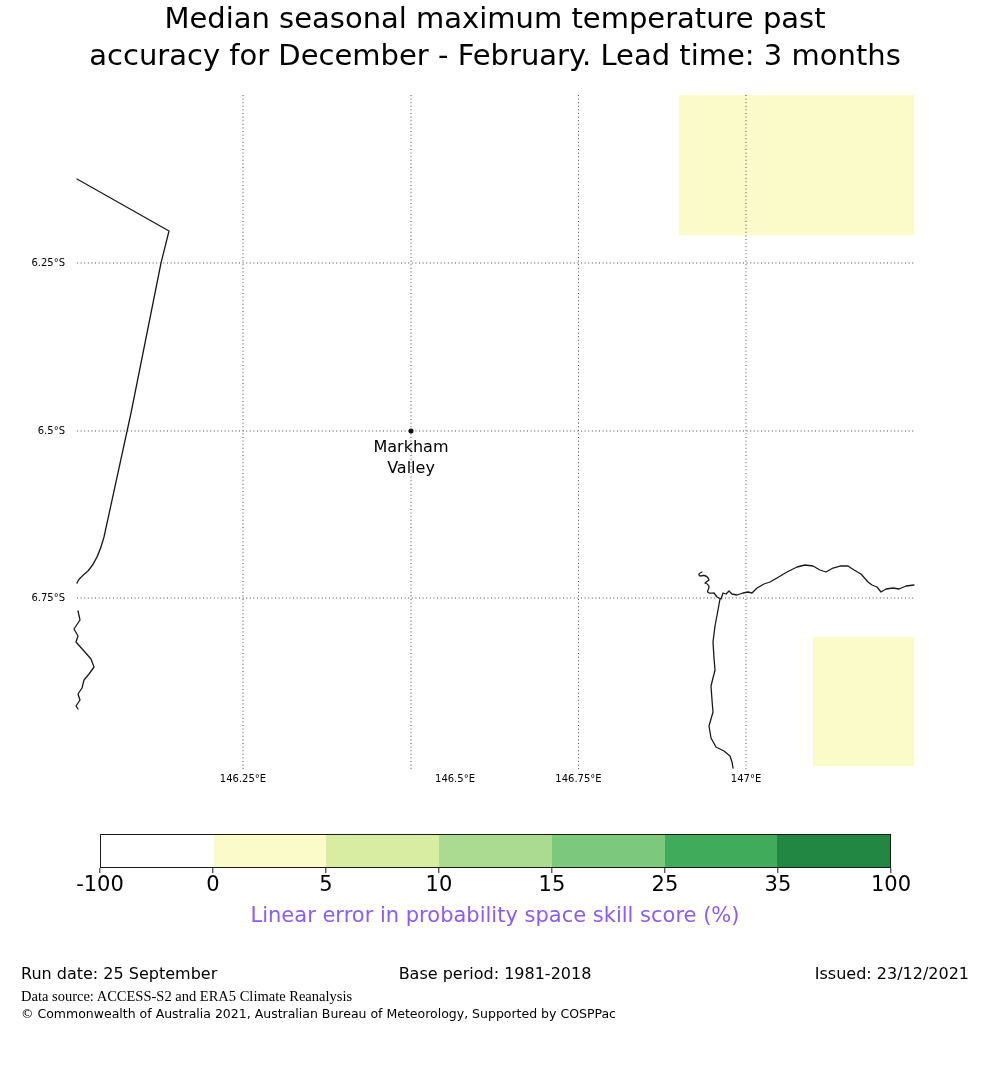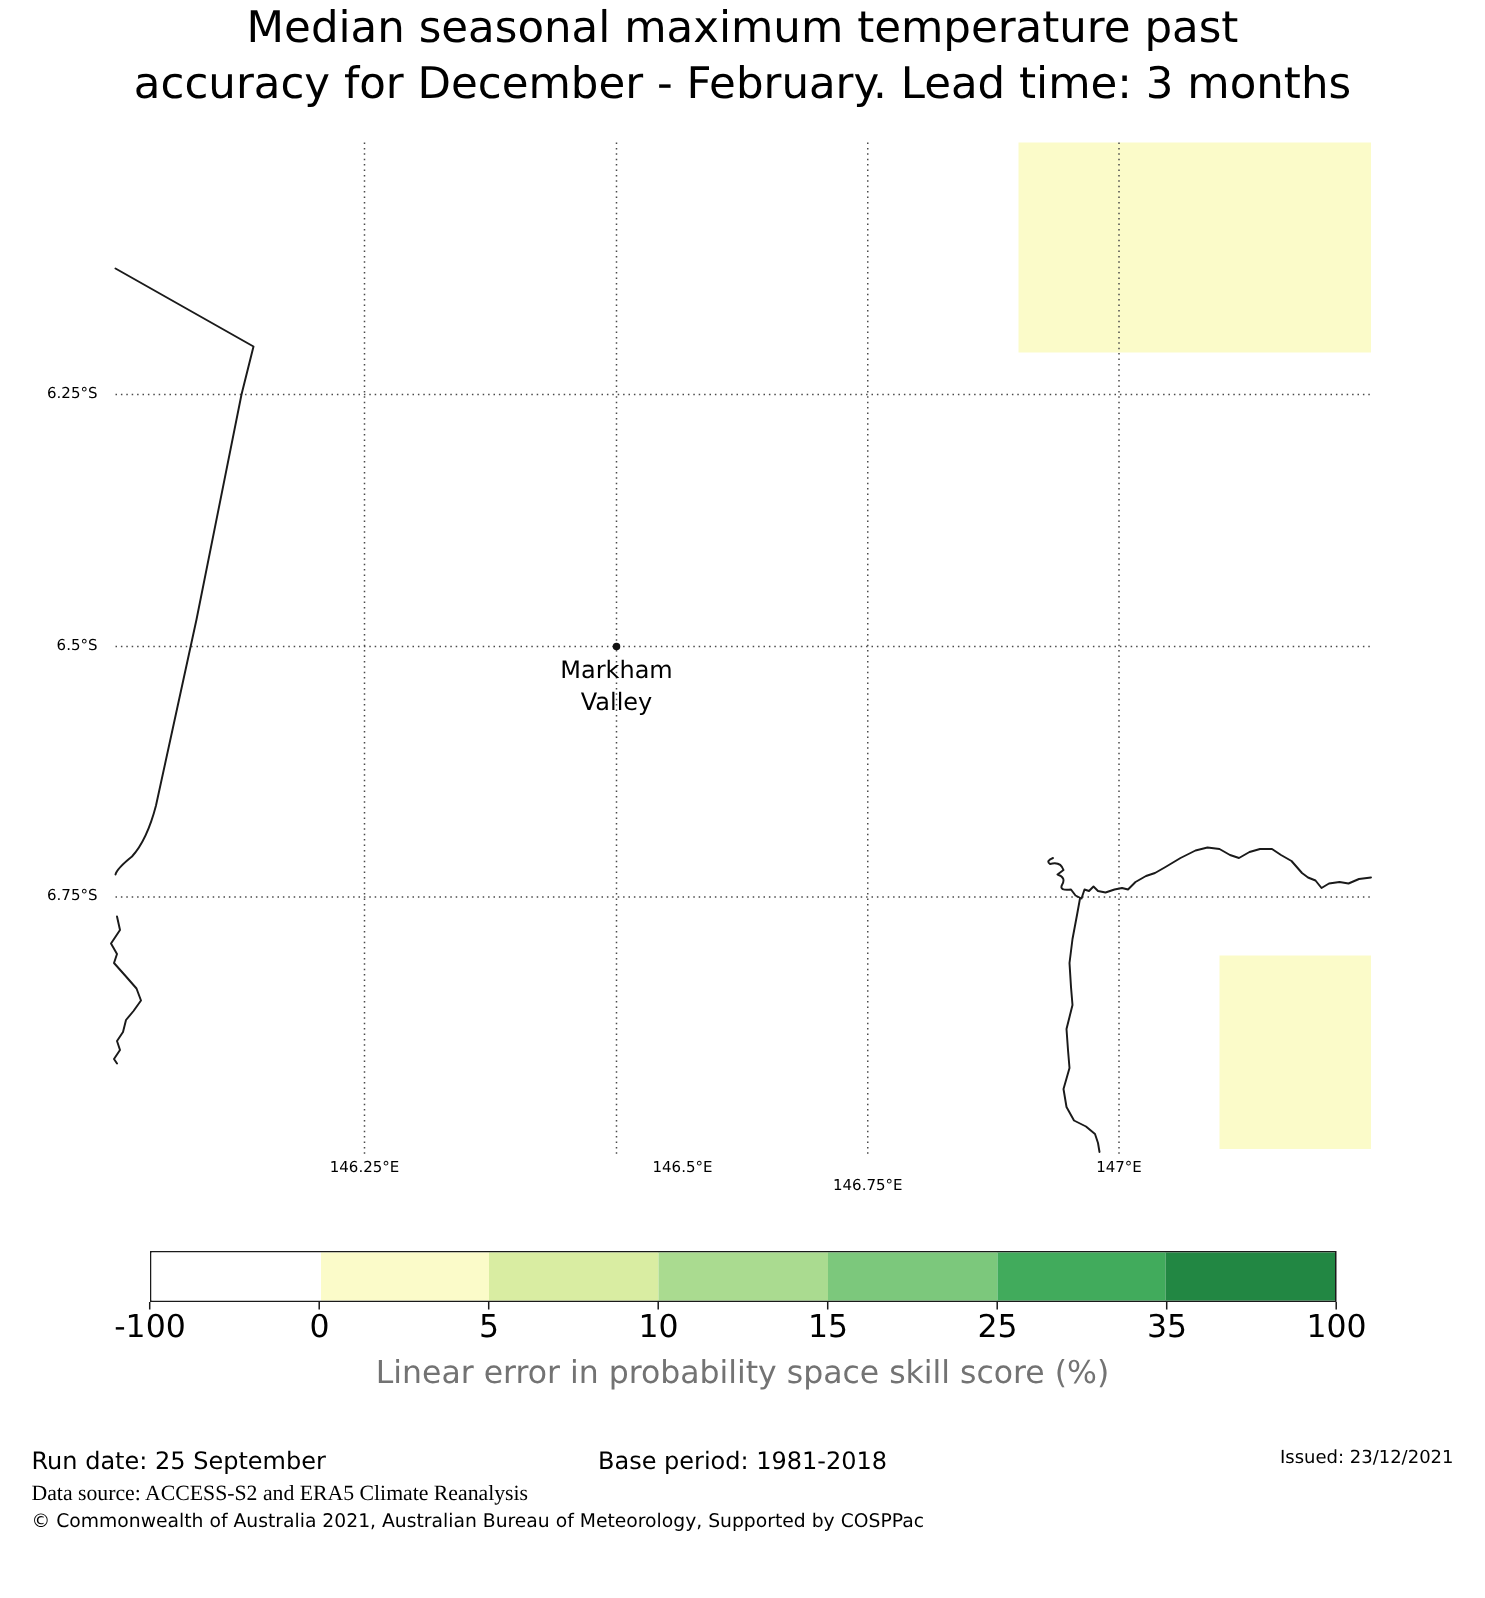--- a/index.html
+++ b/index.html
@@ -82,25 +82,25 @@
     font-size: 21px;
     line-height: 24px;
     white-space: nowrap;
     color: #000;
   }
   .cbar-title {
     position: absolute;
     left: 0; top: 903px; width: 100%;
     text-align: center;
     font-size: 21px;
-    color: #737373;
+    color: #8b5cf6;
   }
   .footer-run   { position: absolute; left: 21px;  top: 964px; font-size: 16px; }
   .footer-base  { position: absolute; left: 0; width: 100%; top: 964px; font-size: 16px; text-align: center; }
-  .footer-issued{ position: absolute; right: 21px; top: 964px; font-size: 12px; text-align: right; }
+  .footer-issued{ position: absolute; right: 21px; top: 964px; font-size: 16px; text-align: right; }
   .footer-source{ position: absolute; left: 21px;  top: 988px; font-size: 14.5px; font-family: Liberation Serif, serif; }
   .footer-copy  { position: absolute; left: 21px;  top: 1006px; font-size: 12.5px; }
 </style>
 </head>
 <body>
 
 <div class="page">
 
   <div class="title">
     <div>Median seasonal maximum temperature past</div>
@@ -128,21 +128,21 @@
 
     <circle cx="411" cy="431" r="2.5" fill="#111111"></circle>
   </svg>
 
   <span class="lat-label" style="top:256px;">6.25°S</span>
   <span class="lat-label" style="top:424px;">6.5°S</span>
   <span class="lat-label" style="top:591px;">6.75°S</span>
 
   <span class="lon-label" style="left:243px;">146.25°E</span>
   <span class="lon-label" style="left:411px;margin-left:44px;">146.5°E</span>
-  <span class="lon-label" style="left:578.5px;margin-top:12px;">146.75°E</span>
+  <span class="lon-label" style="left:578.5px;">146.75°E</span>
   <span class="lon-label" style="left:746px;">147°E</span>
 
   <div class="place-label">
     <div>Markham</div>
     <div>Valley</div>
   </div>
 
   <div class="cbar">
     <div class="cbar-seg" style="background: rgb(255, 255, 255);"></div>
     <div class="cbar-seg" style="background: rgb(251, 251, 201);"></div>

